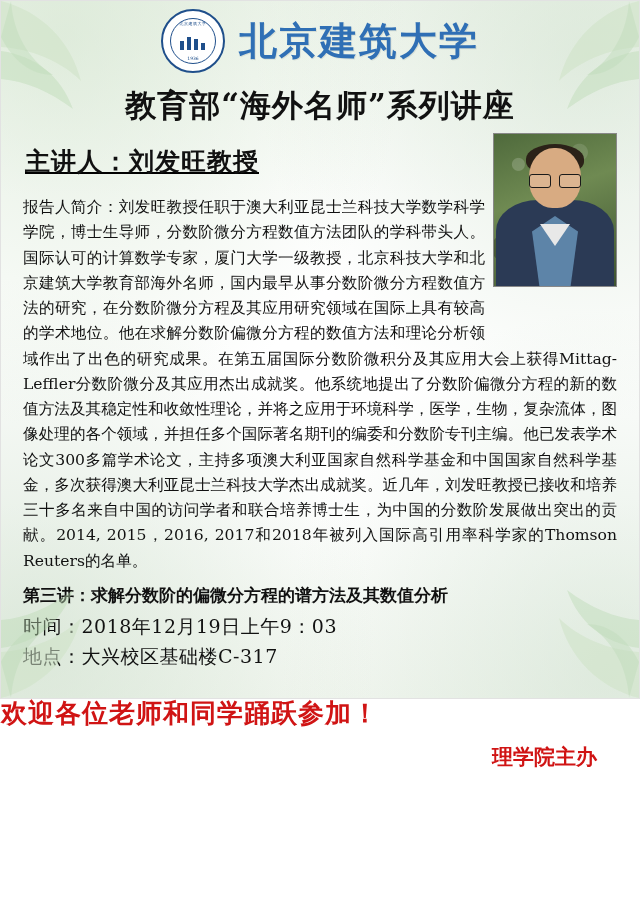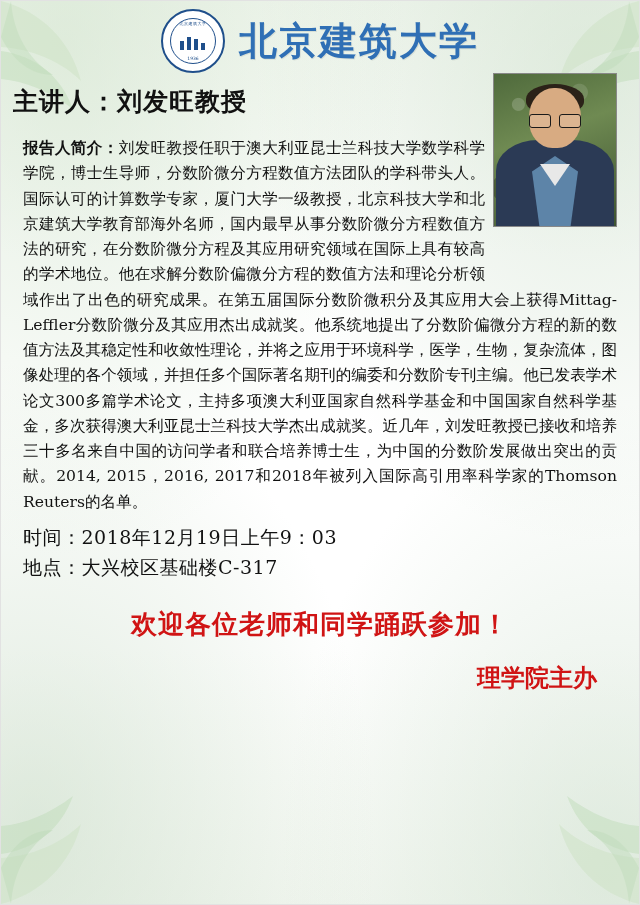--- a/index.html
+++ b/index.html
@@ -9,21 +9,21 @@
   body {
     width: 640px;
     height: 905px;
     overflow: hidden;
     font-family: "DejaVu Sans", "Liberation Sans", sans-serif;
     background: #ffffff;
   }
   .poster {
     position: relative;
     width: 640px;
-    height: 905px;
+    height: 699px;
     box-sizing: border-box;
     background:
       radial-gradient(ellipse at 10% 5%, rgba(205,225,200,0.55) 0%, rgba(205,225,200,0) 42%),
       radial-gradient(ellipse at 92% 8%, rgba(200,220,198,0.5) 0%, rgba(200,220,198,0) 40%),
       radial-gradient(ellipse at 5% 92%, rgba(198,218,196,0.55) 0%, rgba(198,218,196,0) 40%),
       radial-gradient(ellipse at 95% 96%, rgba(200,220,200,0.5) 0%, rgba(200,220,200,0) 38%),
       linear-gradient(180deg, #f2f7f0 0%, #ffffff 28%, #ffffff 72%, #f3f7f1 100%);
     border: 1px solid #e2e2e2;
   }
   .corner-leaf {
@@ -116,22 +116,23 @@
     font-family: "DejaVu Serif", "Liberation Serif", serif;
     font-size: 31px;
     font-weight: bold;
     color: #111111;
     letter-spacing: 1px;
     margin: 12px 0 6px 0;
   }
 
   .speaker-row {
     position: relative;
-    padding: 12px 24px 0 12px;
+    padding: 12px 24px 0 24px;
     min-height: 40px;
+    text-decoration: underline;
   }
   .speaker-line {
     font-family: "DejaVu Serif", "Liberation Serif", serif;
     font-size: 25px;
     font-weight: bold;
     color: #111111;
     letter-spacing: 1px;
   }
   .portrait {
     position: absolute;
@@ -225,21 +226,21 @@
   .body-text {
     margin: 10px 22px 0 22px;
     font-family: "DejaVu Serif", "Liberation Serif", serif;
     font-size: 15.6px;
     line-height: 1.62;
     color: #111111;
     text-align: justify;
     text-justify: inter-ideograph;
   }
   .body-text .lead {
-    font-weight: bold;
+    font-weight: normal;
   }
   .body-text .wrap-portrait {
     float: right;
     width: 132px;
     height: 132px;
   }
 
   .details {
     margin: 10px 22px 0 22px;
     font-family: "DejaVu Serif", "Liberation Serif", serif;
@@ -252,32 +253,32 @@
     margin-bottom: 7px;
   }
   .details .meta {
     font-size: 19px;
     margin: 4px 0;
     letter-spacing: 0.5px;
   }
 
   .welcome {
     margin: 26px 0 0 0;
-    text-align: center;
+    text-align: left;
     font-family: "DejaVu Serif", "Liberation Serif", serif;
     font-size: 26px;
     font-weight: bold;
     color: #d01414;
     letter-spacing: 1px;
   }
   .organizer {
-    margin: 20px 42px 0 0;
+    margin: 12px 42px 0 0;
     text-align: right;
     font-family: "DejaVu Serif", "Liberation Serif", serif;
-    font-size: 24px;
+    font-size: 21px;
     font-weight: bold;
     color: #d01414;
   }
 </style>
 </head>
 <body>
 
 <div class="poster">
 
   <svg class="corner-leaf tl" viewBox="0 0 160 150">
@@ -310,20 +311,21 @@
             <span></span>
             <span></span>
             <span></span>
         </div>
         <div class="logo-year">1936</div>
       </div>
     </div>
     <div class="univ-name">北京建筑大学</div>
   </div>
 
+  <div class="series-title">教育部“海外名师”系列讲座</div>
 
   <div class="speaker-row">
     <div class="speaker-line">主讲人：刘发旺教授</div>
     <div class="portrait">
       <div class="bg-leaves"></div>
       <div class="body"></div>
       <div class="shirt"></div>
       <div class="collar"></div>
       <div class="hair"></div>
       <div class="head"></div>
@@ -333,20 +335,21 @@
         </div>
     </div>
   </div>
 
   <div class="body-text">
     <div class="wrap-portrait"></div>
     <span class="lead">报告人简介：</span><span>刘发旺教授任职于澳大利亚昆士兰科技大学数学科学学院，博士生导师，分数阶微分方程数值方法团队的学科带头人。国际认可的计算数学专家，厦门大学一级教授，北京科技大学和北京建筑大学教育部海外名师，国内最早从事分数阶微分方程数值方法的研究，在分数阶微分方程及其应用研究领域在国际上具有较高的学术地位。他在求解分数阶偏微分方程的数值方法和理论分析领域作出了出色的研究成果。在第五届国际分数阶微积分及其应用大会上获得Mittag-Leffler分数阶微分及其应用杰出成就奖。他系统地提出了分数阶偏微分方程的新的数值方法及其稳定性和收敛性理论，并将之应用于环境科学，医学，生物，复杂流体，图像处理的各个领域，并担任多个国际著名期刊的编委和分数阶专刊主编。他已发表学术论文300多篇学术论文，主持多项澳大利亚国家自然科学基金和中国国家自然科学基金，多次获得澳大利亚昆士兰科技大学杰出成就奖。近几年，刘发旺教授已接收和培养三十多名来自中国的访问学者和联合培养博士生，为中国的分数阶发展做出突出的贡献。2014, 2015，2016, 2017和2018年被列入国际高引用率科学家的Thomson Reuters的名单。</span>
   </div>
 
   <div class="details">
+    <div class="lecture-title">第三讲：求解分数阶的偏微分方程的谱方法及其数值分析</div>
     <div class="meta">
       <span>时间：</span><span>2018年12月19日上午9：03</span>
     </div>
     <div class="meta">
       <span>地点：</span><span>大兴校区基础楼C-317</span>
     </div>
   </div>
 
   <div class="welcome">欢迎各位老师和同学踊跃参加！</div>
   <div class="organizer">理学院主办</div>

